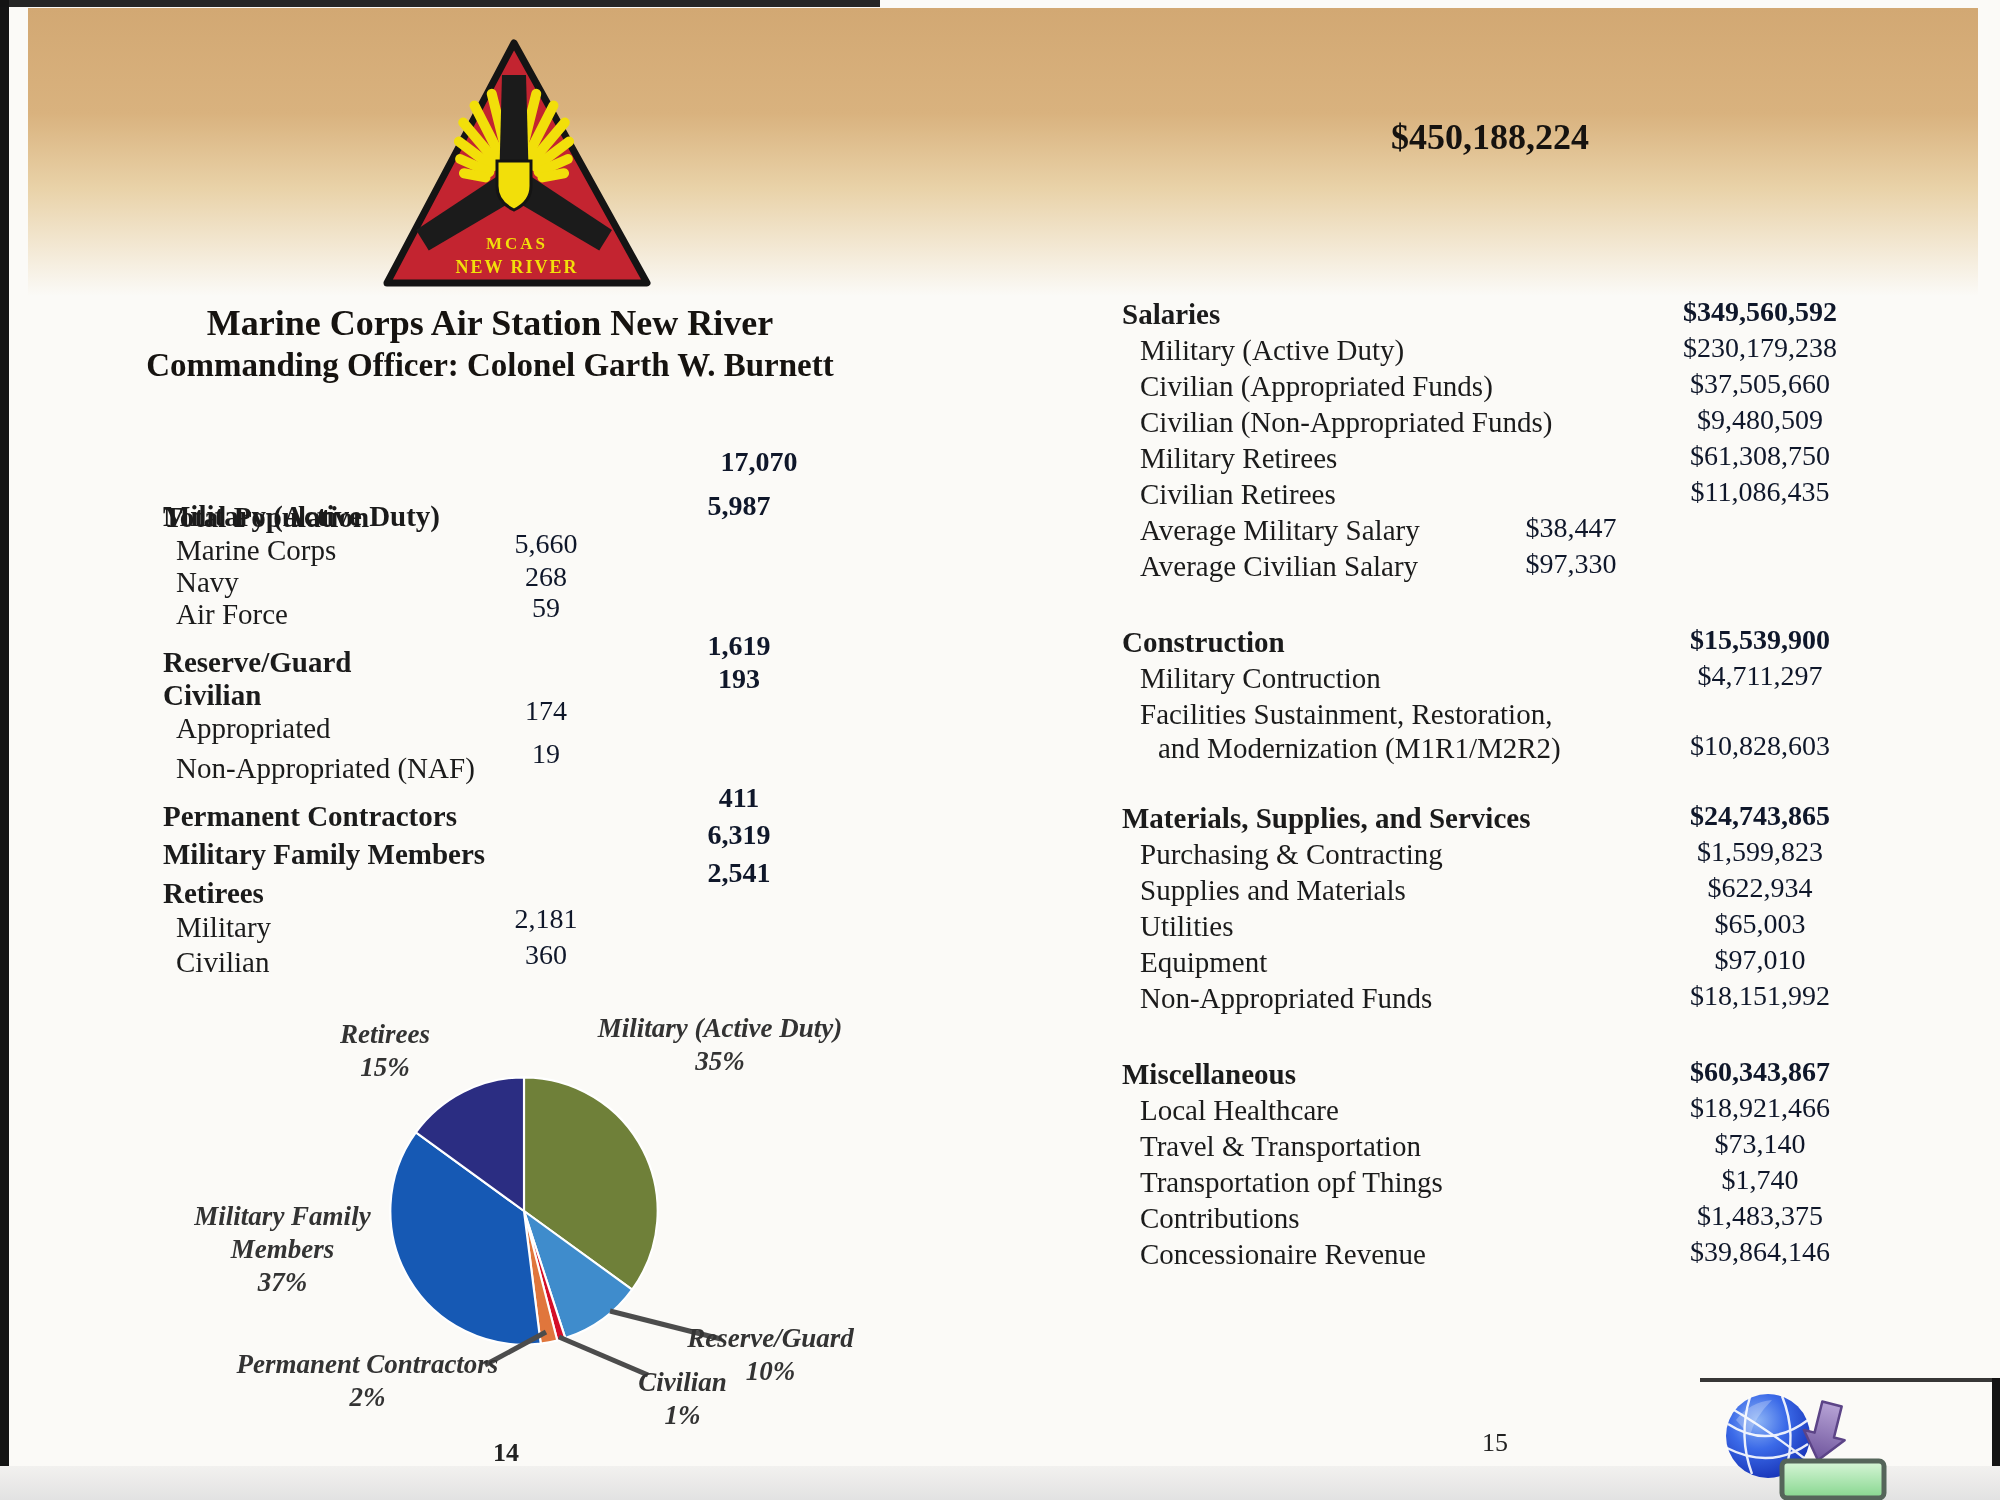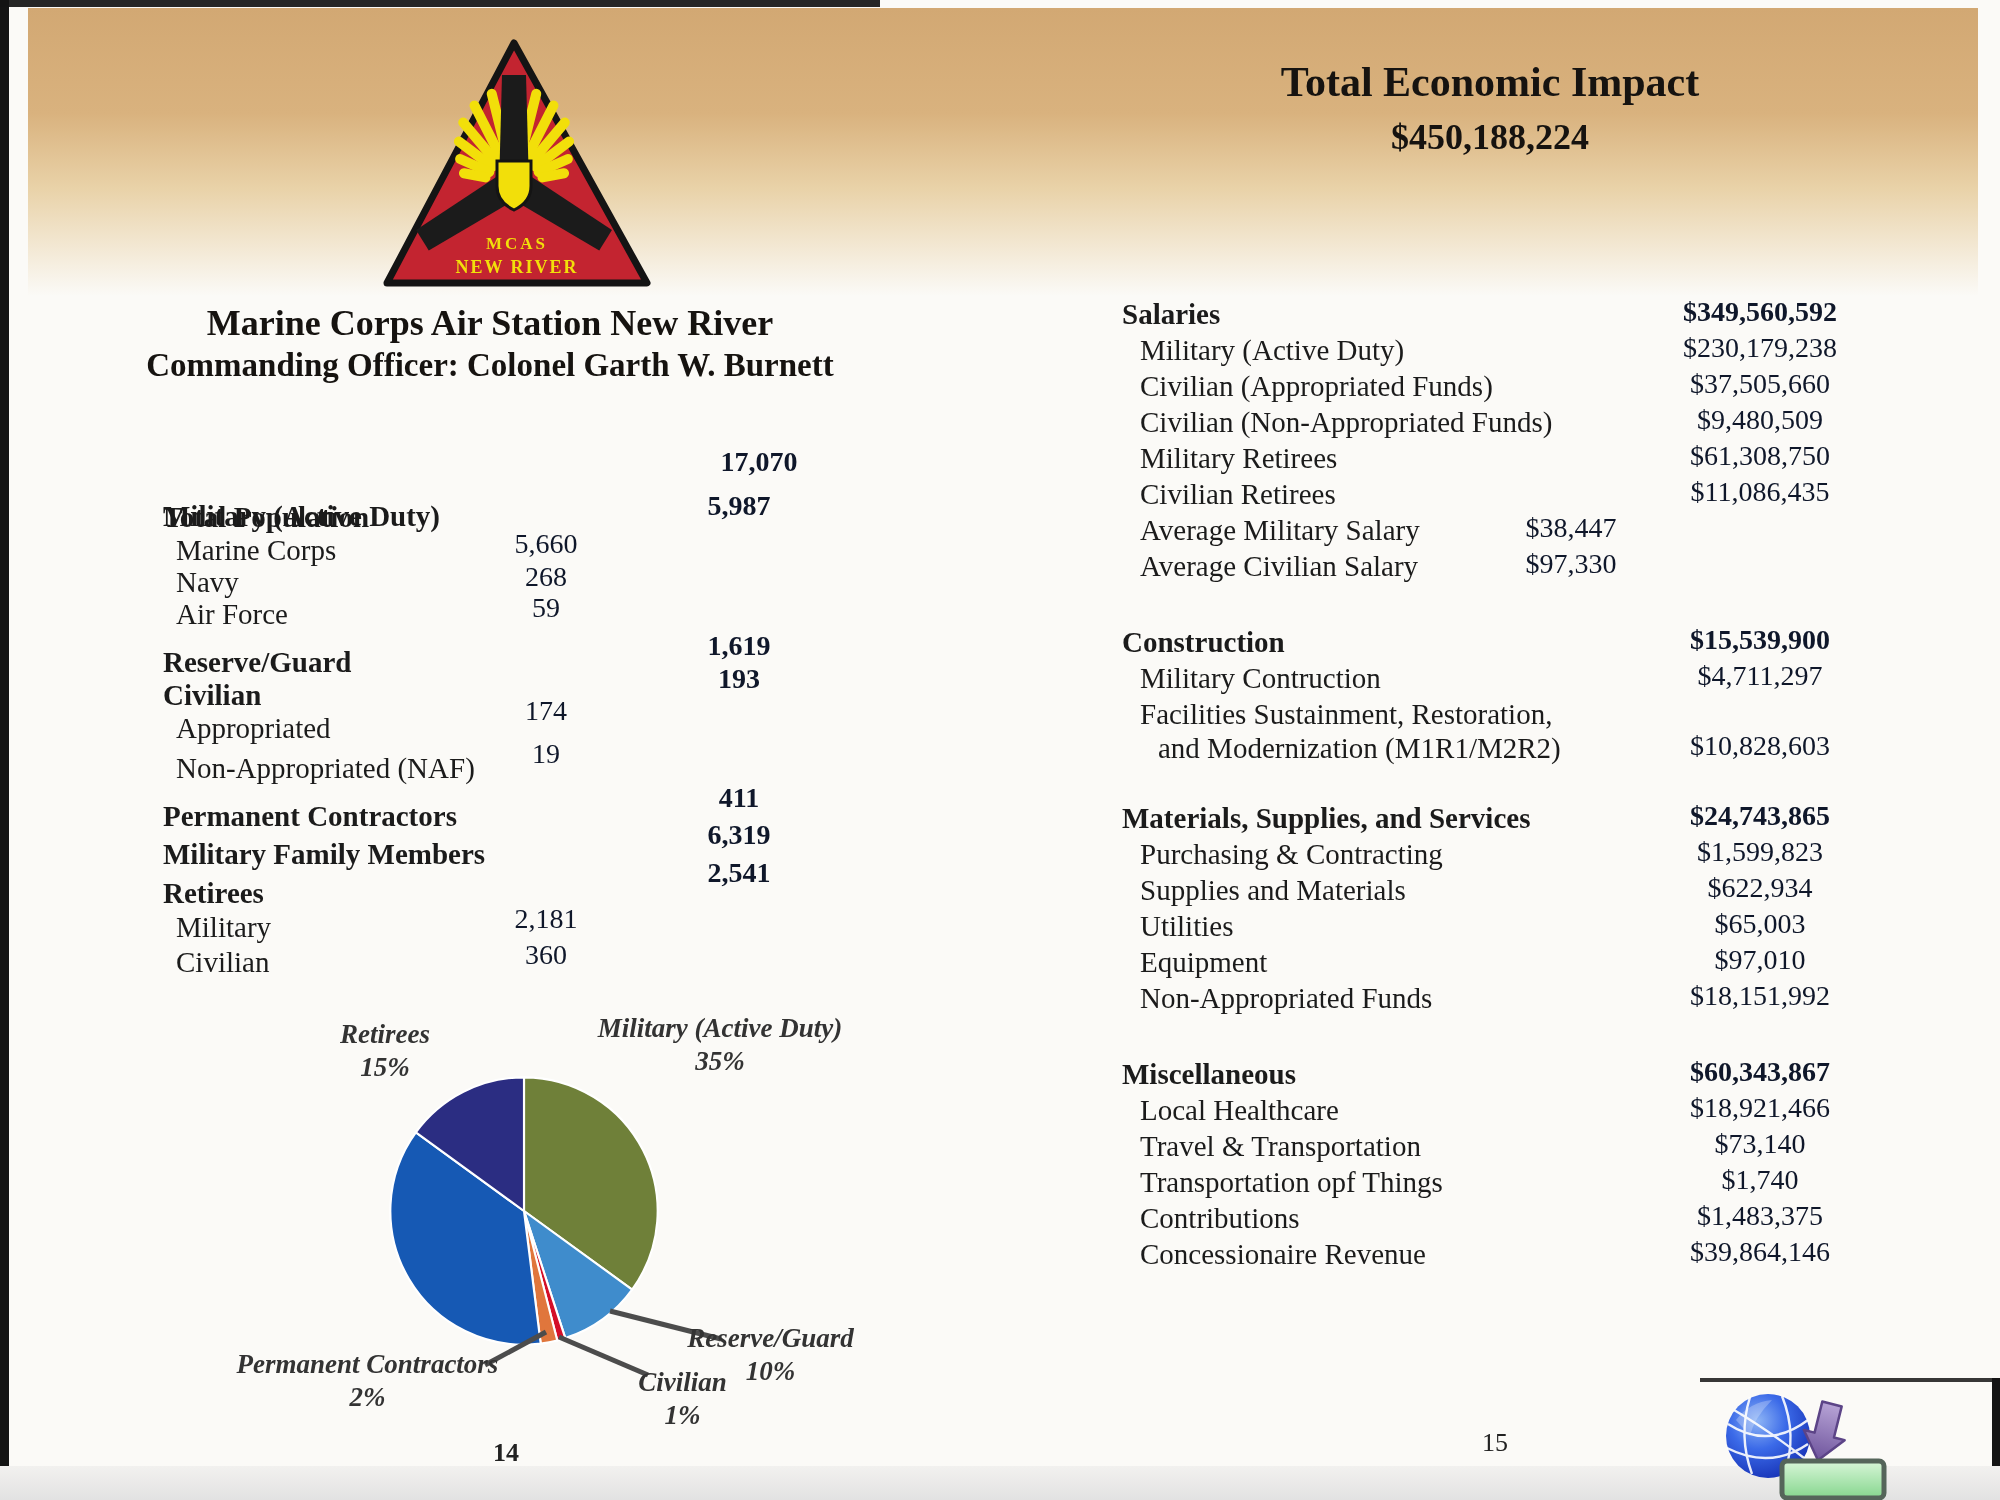--- a/index.html
+++ b/index.html
@@ -130,36 +130,40 @@
   </svg>
 
   <div class="pielab" style="left:280px;top:1018px;width:210px;">
     <div>Retirees</div>
     <div>15%</div>
   </div>
   <div class="pielab" style="left:570px;top:1012px;width:300px;">
     <div>Military (Active Duty)</div>
     <div>35%</div>
   </div>
+  <div class="pielab" style="left:160px;top:1200px;width:245px;">
+    <div>Military Family</div>
+    <div>Members</div>
+    <div>37%</div>
+  </div>
   <div class="pielab" style="left:210px;top:1348px;width:315px;">
     <div>Permanent Contractors</div>
     <div>2%</div>
   </div>
   <div class="pielab" style="left:600px;top:1366px;width:165px;">
     <div>Civilian</div>
     <div>1%</div>
   </div>
   <div class="pielab" style="left:648px;top:1322px;width:245px;">
     <div>Reserve/Guard</div>
     <div>10%</div>
   </div>
 
   <div class="pagenum" style="left:493px;top:1438px;font-weight:bold;">14</div>
 
-  <div class="hdr-center" style="left:1185px;top:58px;width:610px;font-size:42px;">Total Economic Impact</div>
   <div class="hdr-center" style="left:1185px;top:116px;width:610px;font-size:36px;">$450,188,224</div>
 
   <div class="lbl b" style="left:1122px;top:298px;">Salaries</div>
   <div class="val val2" style="left:1660px;top:296px;">$349,560,592</div>
 
   <div class="lbl" style="left:1140px;top:334px;">Military (Active Duty)</div>
   <div class="val" style="left:1660px;top:332px;">$230,179,238</div>
 
   <div class="lbl" style="left:1140px;top:370px;">Civilian (Appropriated Funds)</div>
   <div class="val" style="left:1660px;top:368px;">$37,505,660</div>

